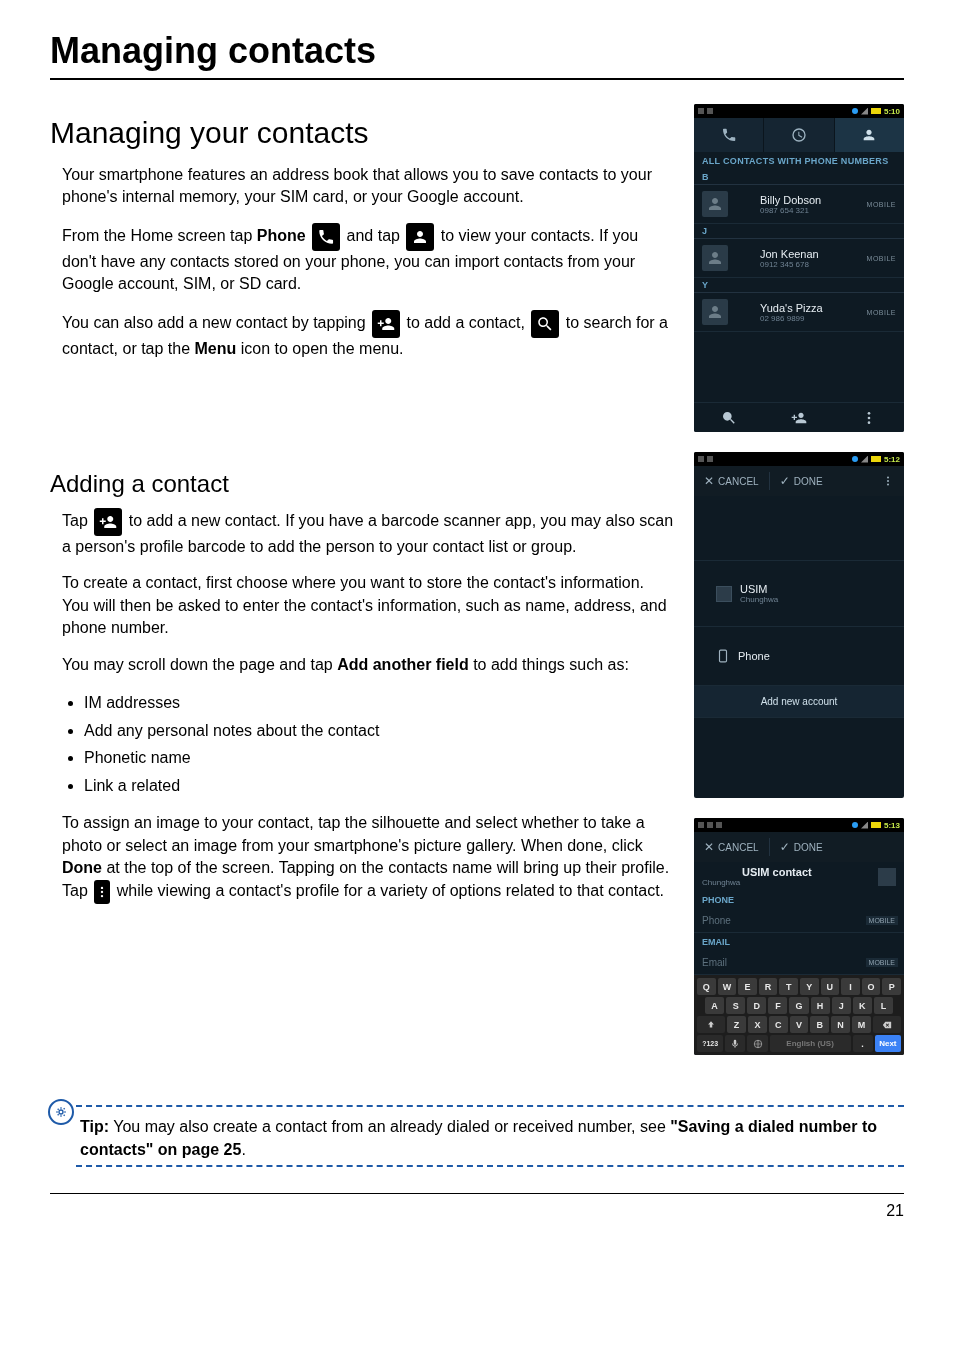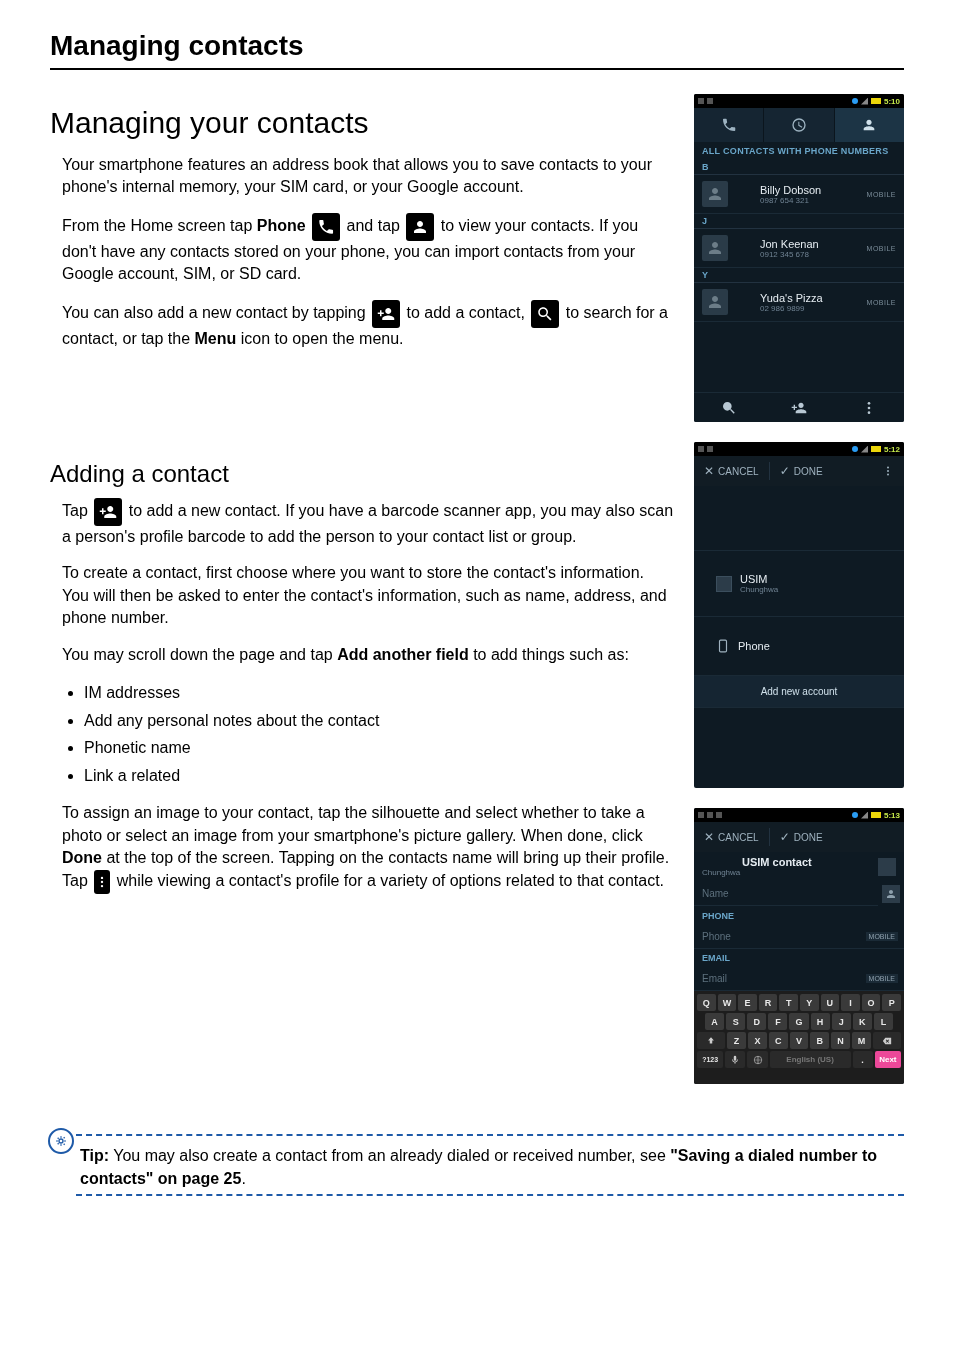--- a/index.html
+++ b/index.html
@@ -8,21 +8,21 @@
     padding: 0;
     font-family: Arial, Helvetica, sans-serif;
     background: #fff;
     width: 954px;
   }
   .page {
     width: 954px;
     padding: 30px 50px 30px 50px;
   }
   h1.chapter {
-    font-size: 28px;
+    font-size: 36px;
     font-weight: bold;
     margin: 0 0 6px 0;
   }
   hr.chapter-rule {
     border: none;
     border-top: 2px solid #000;
     margin: 0 0 24px 0;
   }
   h2.section {
     font-size: 30px;
@@ -163,31 +163,31 @@
   .field-label-row { display:flex; justify-content:space-between; align-items:center; padding: 4px 8px; }
   .field-main-label { color:#e6edf2; font-size:11px; font-weight:bold;padding-left:40px; }
   .field-sub-label { color:#6f8292; font-size:8px; }
   .tiny-icon { width:18px;height:18px;background:#2c3c49;display:flex;align-items:center;justify-content:center; }
   .input-mock { color:#5d707d; font-size:10px; padding:6px 8px; border-bottom:1px solid #1a2a36; }
   .cat-label { color:#6aa6c9; font-size:9px; font-weight:bold; padding:4px 8px; }
   .type-tag { font-size:7px; color:#8ea0ad; background:#1a2a36; padding:1px 3px; }
 
   .keyboard { background:#1d1d1d; padding:3px; }
   .krow { display:flex; gap:2px; margin-bottom:2px; }
-  .krow:last-child { margin-bottom:13px; }
+  .krow:last-child { margin-bottom:0; }
   .key {
     flex:1; height:17px;
     background:#3a3a3a; color:#e8e8e8;
     font-size:9px; font-weight:bold;
     display:flex;align-items:center;justify-content:center;
     border-radius:2px;
   }
   .key.dark { background:#2a2a2a; }
   .key.wide { flex:1.5; }
-  .key.next { background:#ec4899; color:#fff; font-size:8px; }
+  .key.next { background:#3b82f6; color:#fff; font-size:8px; }
   .key.space { flex:4; color:#777; font-size:8px; }
   .key.bksp svg { fill:#ccc; }
 
   b { font-weight: bold; }
 </style>
 </head>
 <body>
 
 <div class="page">
 
@@ -444,28 +444,20 @@
               <span>DONE</span>
             </div>
         </div>
         <div class="field-label-row">
           <div>
             <div class="field-main-label">USIM contact</div>
             <div class="field-sub-label">Chunghwa</div>
           </div>
           <div class="tiny-icon"></div>
         </div>
-        <div style="display:flex;align-items:center">
-          <div class="input-mock" style="flex:1">Name</div>
-          <div class="tiny-icon" style="margin:4px">
-              <svg viewBox="0 0 24 24" width="12" height="12" fill="#8ea0ad">
-                <path d="M12 12c2.2 0 4-1.8 4-4s-1.8-4-4-4-4 1.8-4 4 1.8 4 4 4zm0 2c-2.7 0-8 1.3-8 4v2h16v-2c0-2.7-5.3-4-8-4z"></path>
-              </svg>
-            </div>
-        </div>
         <div class="cat-label">PHONE</div>
         <div style="display:flex;align-items:center;border-bottom:1px solid #1a2a36">
           <div class="input-mock" style="flex:1;border:none">Phone</div>
           <div class="type-tag" style="margin-right:6px">MOBILE</div>
         </div>
         <div class="cat-label">EMAIL</div>
         <div style="display:flex;align-items:center;border-bottom:1px solid #1a2a36">
           <div class="input-mock" style="flex:1;border:none">Email</div>
           <div class="type-tag" style="margin-right:6px">MOBILE</div>
         </div>
@@ -542,14 +534,17 @@
           <path d="M12 7V5M12 19v-2M7 12H5M19 12h-2M8.5 8.5L7 7M16 16l1.5 1.5M8.5 15.5L7 17M16 8l1.5-1.5"></path>
         </svg>
     </div>
     <hr class="dashed-line">
     <div class="tip-text">
       <b>Tip:</b><span> You may also create a contact from an already dialed or received number, see </span><b>"Saving a dialed number to contacts" on page 25</b><span>.</span>
     </div>
     <hr class="dashed-line">
   </div>
 
+  <div class="footer">
+    <span>21</span>
+  </div>
 
 </div>
 
 </body></html>

